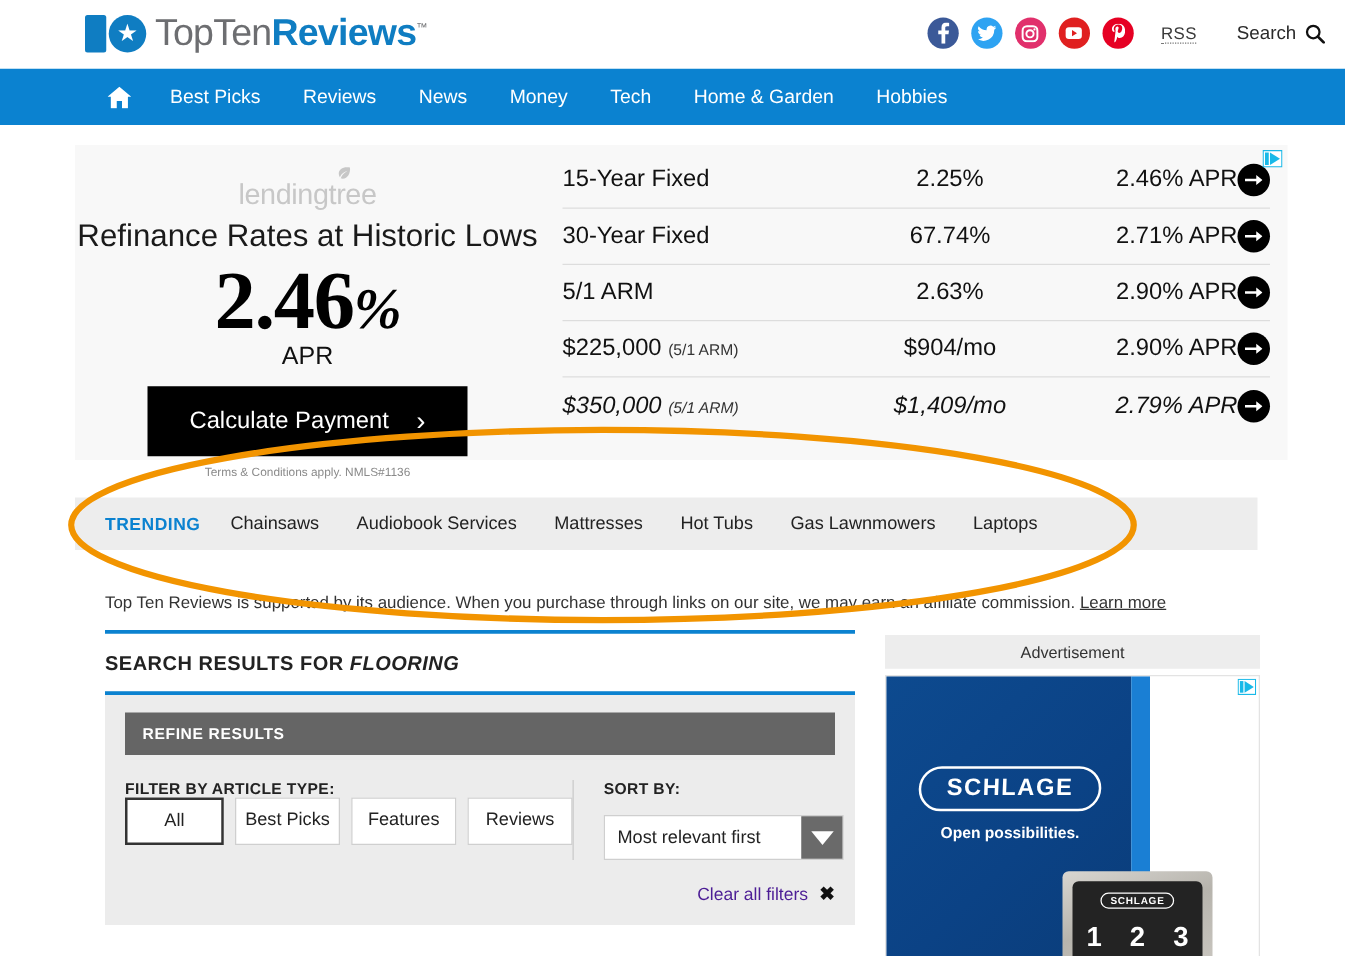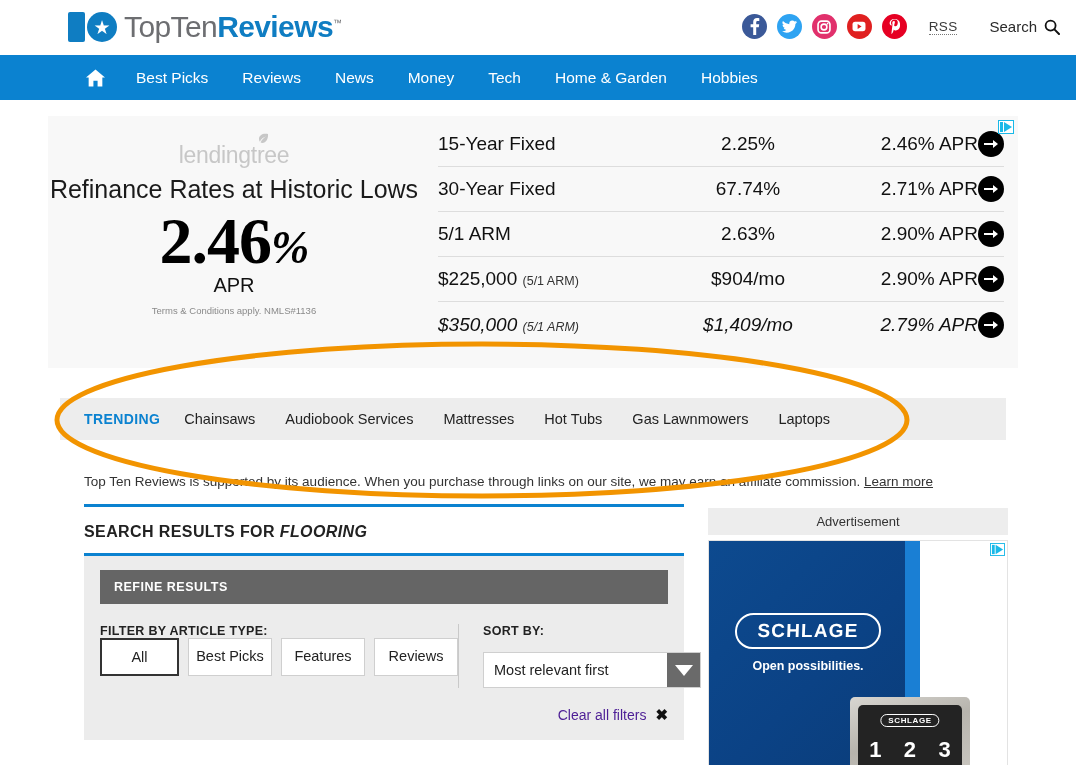--- a/index.html
+++ b/index.html
@@ -62,21 +62,21 @@
     background:#0b82d0; display:flex; align-items:center; padding-left:72px; gap:0;
   }
   .nav a {
     color:#ffffff; font-size:15.5px; text-decoration:none; padding:0 17px; line-height:45px;
     white-space:nowrap;
   }
   .nav .home-ic { padding:0 14px; display:flex; align-items:center; line-height:45px; }
 
   
   .lt-ad {
-    position:absolute; left:48px; top:116px; width:970px; height:252px;
+    position:absolute; left:60px; top:116px; width:970px; height:252px;
     background:#f8f8f8; display:flex;
   }
   .adchoice { position:absolute; right:4px; top:4px; width:16px; height:14px; }
   .lt-left {
     width:390px; padding-top:26px; text-align:center; position:relative;
   }
   .lt-logo { font-size:23px; color:#c7c7c7; font-weight:300; letter-spacing:-0.3px; position:relative; display:inline-block;}
   .lt-leaf { position:absolute; left:78px; top:-9px; width:12px; height:12px; }
   .lt-head { font-size:25px; color:#1a1a1a; margin-top:6px; font-weight:400; }
   .lt-rate {
@@ -148,21 +148,21 @@
   .f-lbl { font-size:12.5px; font-weight:700; color:#222; letter-spacing:.3px; }
   .chips { display:flex; gap:9px; }
   .chip {
     background:#fff; border:1px solid #cfcfcf; font-size:14.5px; color:#222;
     padding:9px 0; text-align:center; cursor:pointer;
   }
   .chip.w1 { width:79px; }
   .chip.w2 { width:84px; }
   .chip.sel { border:2px solid #333; }
   .select-wrap {
-    display:flex; margin-top:14px; width:218px; border:1px solid #cfcfcf; background:#fff;
+    display:flex; margin-top:14px; width:192px; border:1px solid #cfcfcf; background:#fff;
     cursor:pointer;
   }
   .select-val { flex:1; font-size:14.5px; color:#222; padding:9px 10px; white-space:nowrap; }
   .select-btn {
     width:33px; background:#6a6a6a; display:flex; align-items:center; justify-content:center;
   }
   .caret { width:0;height:0;border-left:9px solid transparent;border-right:9px solid transparent;border-top:11px solid #fff; }
   .clear-row { display:flex; justify-content:flex-end; align-items:center; gap:9px; margin-top:18px; }
   .clear-lbl { font-size:14px; color:#4c1d95; cursor:pointer; }
   .clear-x { font-size:15px; font-weight:700; color:#111; cursor:pointer; }
@@ -293,20 +293,24 @@
     <div class="lt-left">
       <div class="lt-logo">
         <svg class="lt-leaf" viewBox="0 0 12 12">
             <path d="M11 1C6 0 2 2 2 6c0 1 .3 2 .9 2.7C4 6 6.5 4.4 9 3.6 6.9 5 4.6 6.6 3.6 9.6c.5.2 1 .3 1.6.3 4 0 6.3-4.4 5.8-8.9z" fill="#c7c7c7"></path>
           </svg>
         <span>lendingtree</span>
       </div>
       <div class="lt-head">Refinance Rates at Historic Lows</div>
       <div class="lt-rate"><span>2.46</span><span class="pct">%</span></div>
       <div class="lt-apr">APR</div>
+      <div class="lt-btn">
+        <span>Calculate Payment</span>
+        <span class="chev">›</span>
+      </div>
       <div class="lt-terms">Terms &amp; Conditions apply. NMLS#1136</div>
     </div>
 
     <div class="lt-right">
       <div class="rate-row">
         <span class="rc-term"><span>15-Year Fixed</span> <span class="sub"></span></span>
         <span class="rc-rate">2.25%</span>
         <span class="rc-apr">2.46% APR</span>
         <span class="rc-arrow">
             <span class="circ-arrow">

